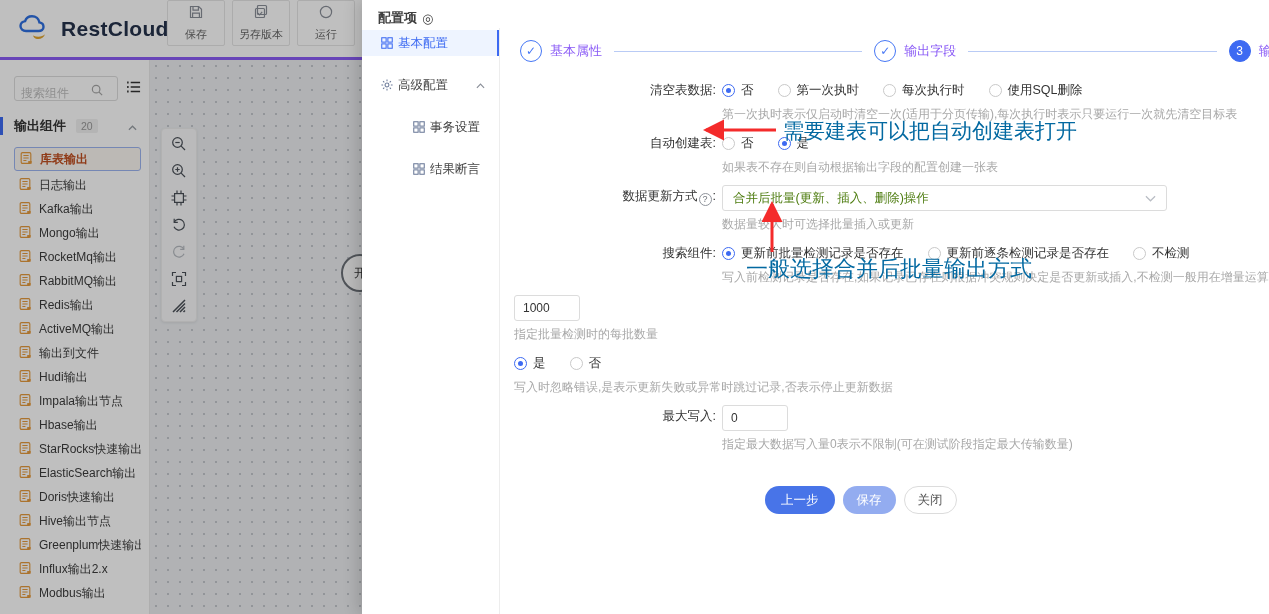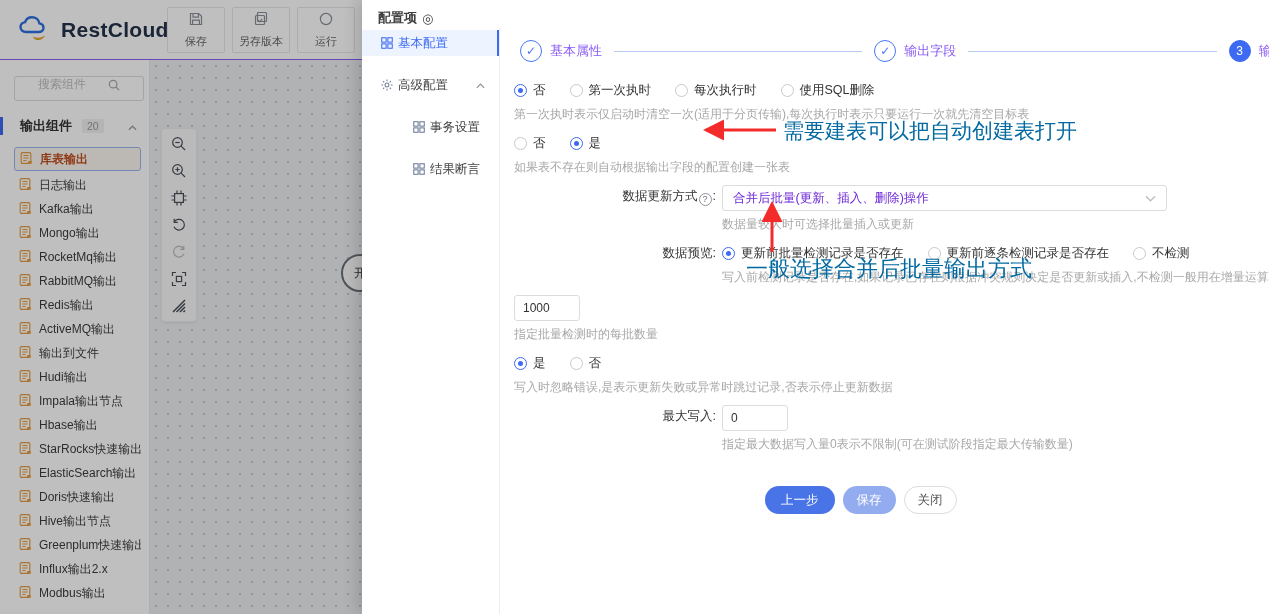--- a/index.html
+++ b/index.html
@@ -2,32 +2,32 @@
 <html><head>
 <meta charset="utf-8">
 <style>
   *{box-sizing:border-box;margin:0;padding:0}
   html,body{width:1269px;height:614px;overflow:hidden}
   body{font-family:"Liberation Sans","DejaVu Sans",sans-serif;background:#fff;color:#333}
   .app{position:relative;width:1269px;height:614px;background:#fff;overflow:hidden}
 
   
   .left-region{position:absolute;left:0;top:0;width:362px;height:614px;background:#fff}
-  .topbar{height:60px;background:#fff;border-bottom:1px solid #8b5cf6;display:flex;align-items:center;overflow:hidden}
+  .topbar{height:60px;background:#fff;border-bottom:3px solid #8b5cf6;display:flex;overflow:hidden}
   .brand{display:flex;align-items:center;gap:9px;padding:0 10px 0 18px;min-width:158px}
   .brand-name{font-size:21px;font-weight:bold;color:#25324b;letter-spacing:.3px}
   .tb-btn{width:58px;height:46px;border:1px solid #e6e6e6;border-radius:2px;margin-right:7px;display:flex;flex-direction:column;align-items:center;justify-content:center;gap:3px;background:#fff;cursor:pointer;flex:none}
   .tb-btn .lbl{font-size:11px;color:#666;white-space:nowrap}
   .workarea{position:absolute;top:60px;left:0;width:362px;bottom:0;display:flex}
   .sidebar{width:150px;background:#fff;border-right:1px solid #e9e9e9;padding:16px 8px 0 14px;flex:none;overflow:hidden}
   .search-row{display:flex;align-items:center;gap:8px;margin-bottom:16px}
-  .search-box{flex:1;height:25px;border:1px solid #dcdcdc;border-radius:3px;display:flex;align-items:flex-start;padding:0 23px;background:#fff}
+  .search-box{flex:1;height:25px;border:1px solid #dcdcdc;border-radius:3px;display:flex;align-items:flex-end;padding:0 6px;background:#fff}
   .search-box input{border:0;outline:0;width:70px;font-size:12px;color:#555;font-family:inherit}
   .search-box input::placeholder{color:#bfbfbf}
-  .sec-head{display:flex;align-items:center;margin:0 0 12px -14px;padding-left:17px;border-left:3px solid #3d6af2}
+  .sec-head{display:flex;align-items:center;margin:0 0 12px -14px;padding-left:11px;border-left:3px solid #3d6af2}
   .sec-head .t{font-size:13px;font-weight:bold;color:#333}
   .sec-head .badge{margin-left:10px;font-size:10.5px;color:#999;background:#f0f0f0;border-radius:2px;padding:1px 5px}
   .sec-head .chev{margin-left:auto;margin-right:4px;color:#9aa0a6}
   .cmp-item{display:flex;align-items:center;gap:7px;height:20px;margin-bottom:4px;padding:0 4px;font-size:12px;color:#3c3c3c;cursor:pointer;white-space:nowrap}
   .cmp-item.sel{border:1px solid #9db4f0;border-radius:3px;background:#fbf7f2;height:24px;color:#c05022;font-weight:bold}
   .cmp-wrap{height:454px;overflow:hidden;display:flex;flex-direction:column;justify-content:flex-start}
   .canvas{flex:1;position:relative;background-color:#eceef1;background-image:radial-gradient(circle,#c3c7cd 1px,transparent 1px);background-size:12px 12px}
   .canvas-toolbar{position:absolute;left:11px;top:68px;width:36px;background:#f8f9fa;border:1px solid #ececec;border-radius:4px;padding:7px 0;display:flex;flex-direction:column;align-items:center;gap:11px;box-shadow:0 1px 3px rgba(0,0,0,.08)}
   .ct-icon{width:16px;height:16px;display:flex;align-items:center;justify-content:center;color:#4a4f57;cursor:pointer;font-size:15px;line-height:1}
   .ct-icon.dis{color:#b6bac0}
@@ -61,21 +61,21 @@
   .form{margin-top:17px}
   .form-row{display:flex;margin-bottom:9px}
   .row-label{width:208px;flex:none;text-align:right;padding-right:6px;font-size:12.5px;color:#333;line-height:22px;white-space:nowrap}
   .row-body{flex:1;min-width:0}
   .opts{display:flex;align-items:center;gap:24px;height:22px}
   .radio-opt{display:flex;align-items:center;gap:6px;font-size:12.5px;color:#333;cursor:pointer;white-space:nowrap}
   .radio{width:13px;height:13px;border-radius:50%;border:1px solid #c9c9c9;background:#fff;position:relative;flex:none}
   .radio.on{border-color:#3d6af2}
   .radio.on::after{content:"";position:absolute;left:3px;top:3px;width:5px;height:5px;border-radius:50%;background:#3d6af2}
   .help{font-size:12px;color:#a8a8a8;margin-top:5px;white-space:nowrap}
-  .sel-box{width:445px;height:26px;border:1px solid #dcdcdc;border-radius:3px;display:flex;align-items:center;padding:0 10px;font-size:12.5px;color:#6d28d9;cursor:pointer;background:#fff}
+  .sel-box{width:445px;height:26px;border:1px solid #dcdcdc;border-radius:3px;display:flex;align-items:center;padding:0 10px;font-size:12.5px;color:#4d7c0f;cursor:pointer;background:#fff}
   .sel-box .chev{margin-left:auto;color:#b9bdc4;font-size:11px}
   .num-input{width:66px;height:26px;border:1px solid #dcdcdc;border-radius:3px;padding:0 8px;font-size:12px;color:#333;outline:none;font-family:inherit;background:#fff}
   .qicon{display:inline-flex;width:13px;height:13px;border-radius:50%;border:1px solid #8f949c;color:#6d727a;font-size:9px;align-items:center;justify-content:center;vertical-align:-2px;margin:0 1px;cursor:pointer}
 
   
   .drawer-footer{position:absolute;left:403px;top:486px;display:flex;gap:8px;z-index:3}
   .btn{height:28px;border-radius:14px;border:1px solid transparent;font-size:12.5px;padding:0 15px;cursor:pointer;font-family:inherit}
   .btn.primary{background:#4874e8;color:#fff}
   .btn.primary-light{background:#93acf0;color:#fff;padding:0 13px}
   .btn.default{background:#fff;border-color:#dcdcdc;color:#555;padding:0 13px}
@@ -432,20 +432,21 @@
               <span class="slabel">输出字段</span>
             </div>
             <div class="sline"></div>
             <div class="step active">
               <span class="circ">3</span>
               <span class="slabel">输出选项</span>
             </div>
           </div>
         <div class="form" id="form">
             <div class="form-row">
+              <div class="row-label"><span>清空表数据:</span></div>
               <div class="row-body">
                 <div class="opts">
                   <label class="radio-opt">
                     <span class="radio on"></span>
                     <span>否</span>
                   </label>
                   <label class="radio-opt">
                     <span class="radio"></span>
                     <span>第一次执时</span>
                   </label>
@@ -455,20 +456,21 @@
                   </label>
                   <label class="radio-opt">
                     <span class="radio"></span>
                     <span>使用SQL删除</span>
                   </label>
                 </div>
                 <div class="help">第一次执时表示仅启动时清空一次(适用于分页传输),每次执行时表示只要运行一次就先清空目标表</div>
               </div>
             </div>
             <div class="form-row">
+              <div class="row-label"><span>自动创建表:</span></div>
               <div class="row-body">
                 <div class="opts">
                   <label class="radio-opt">
                     <span class="radio"></span>
                     <span>否</span>
                   </label>
                   <label class="radio-opt">
                     <span class="radio on"></span>
                     <span>是</span>
                   </label>
@@ -482,21 +484,21 @@
                 <div class="sel-box">
                   <span>合并后批量(更新、插入、删除)操作</span>
                   <span class="chev"><svg width="11" height="7" viewBox="0 0 12 7" fill="none" stroke="currentColor" stroke-width="1.3">
                       <path d="M1 1l5 5 5-5"></path>
                     </svg></span>
                 </div>
                 <div class="help">数据量较大时可选择批量插入或更新</div>
               </div>
             </div>
             <div class="form-row">
-              <div class="row-label"><span>数据预览:</span></div>
+              <div class="row-label"><span>搜索组件:</span></div>
               <div class="row-body">
                 <div class="opts">
                   <label class="radio-opt">
                     <span class="radio on"></span>
                     <span>更新前批量检测记录是否存在</span>
                   </label>
                   <label class="radio-opt">
                     <span class="radio"></span>
                     <span>更新前逐条检测记录是否存在</span>
                   </label>

